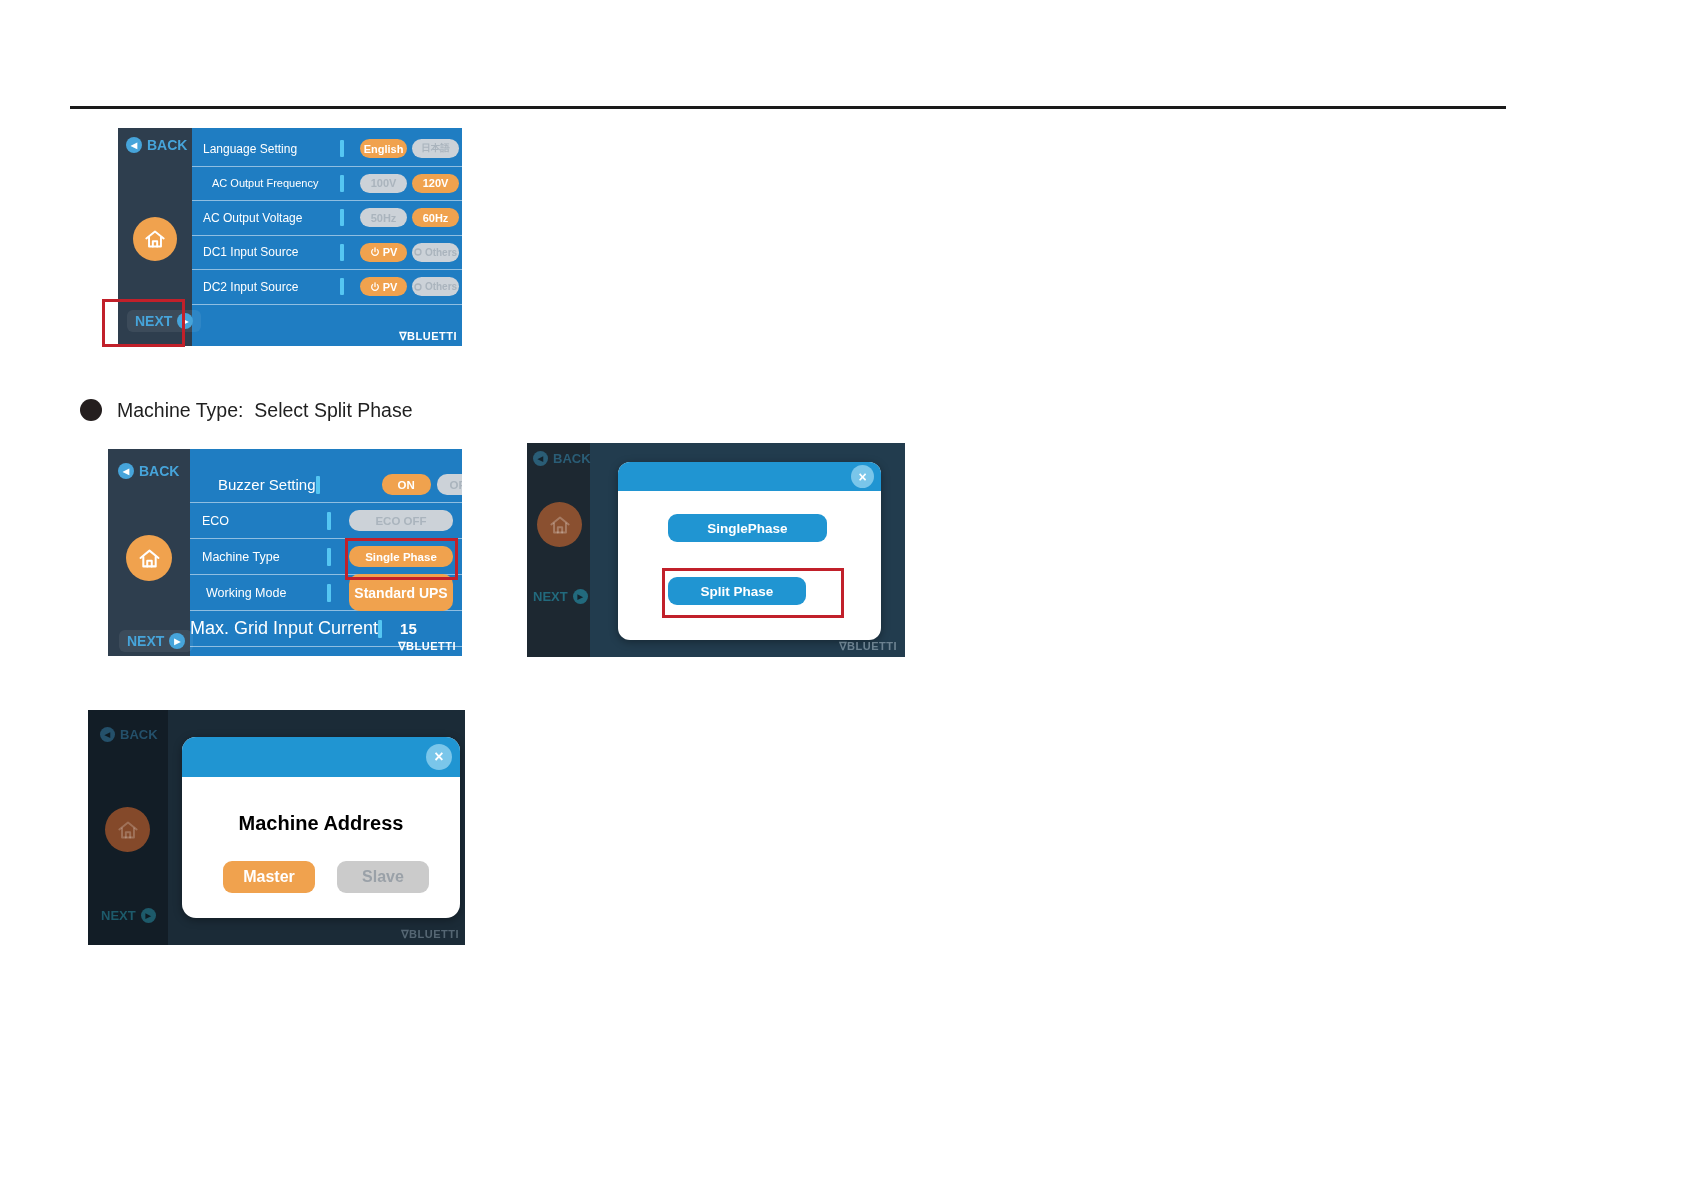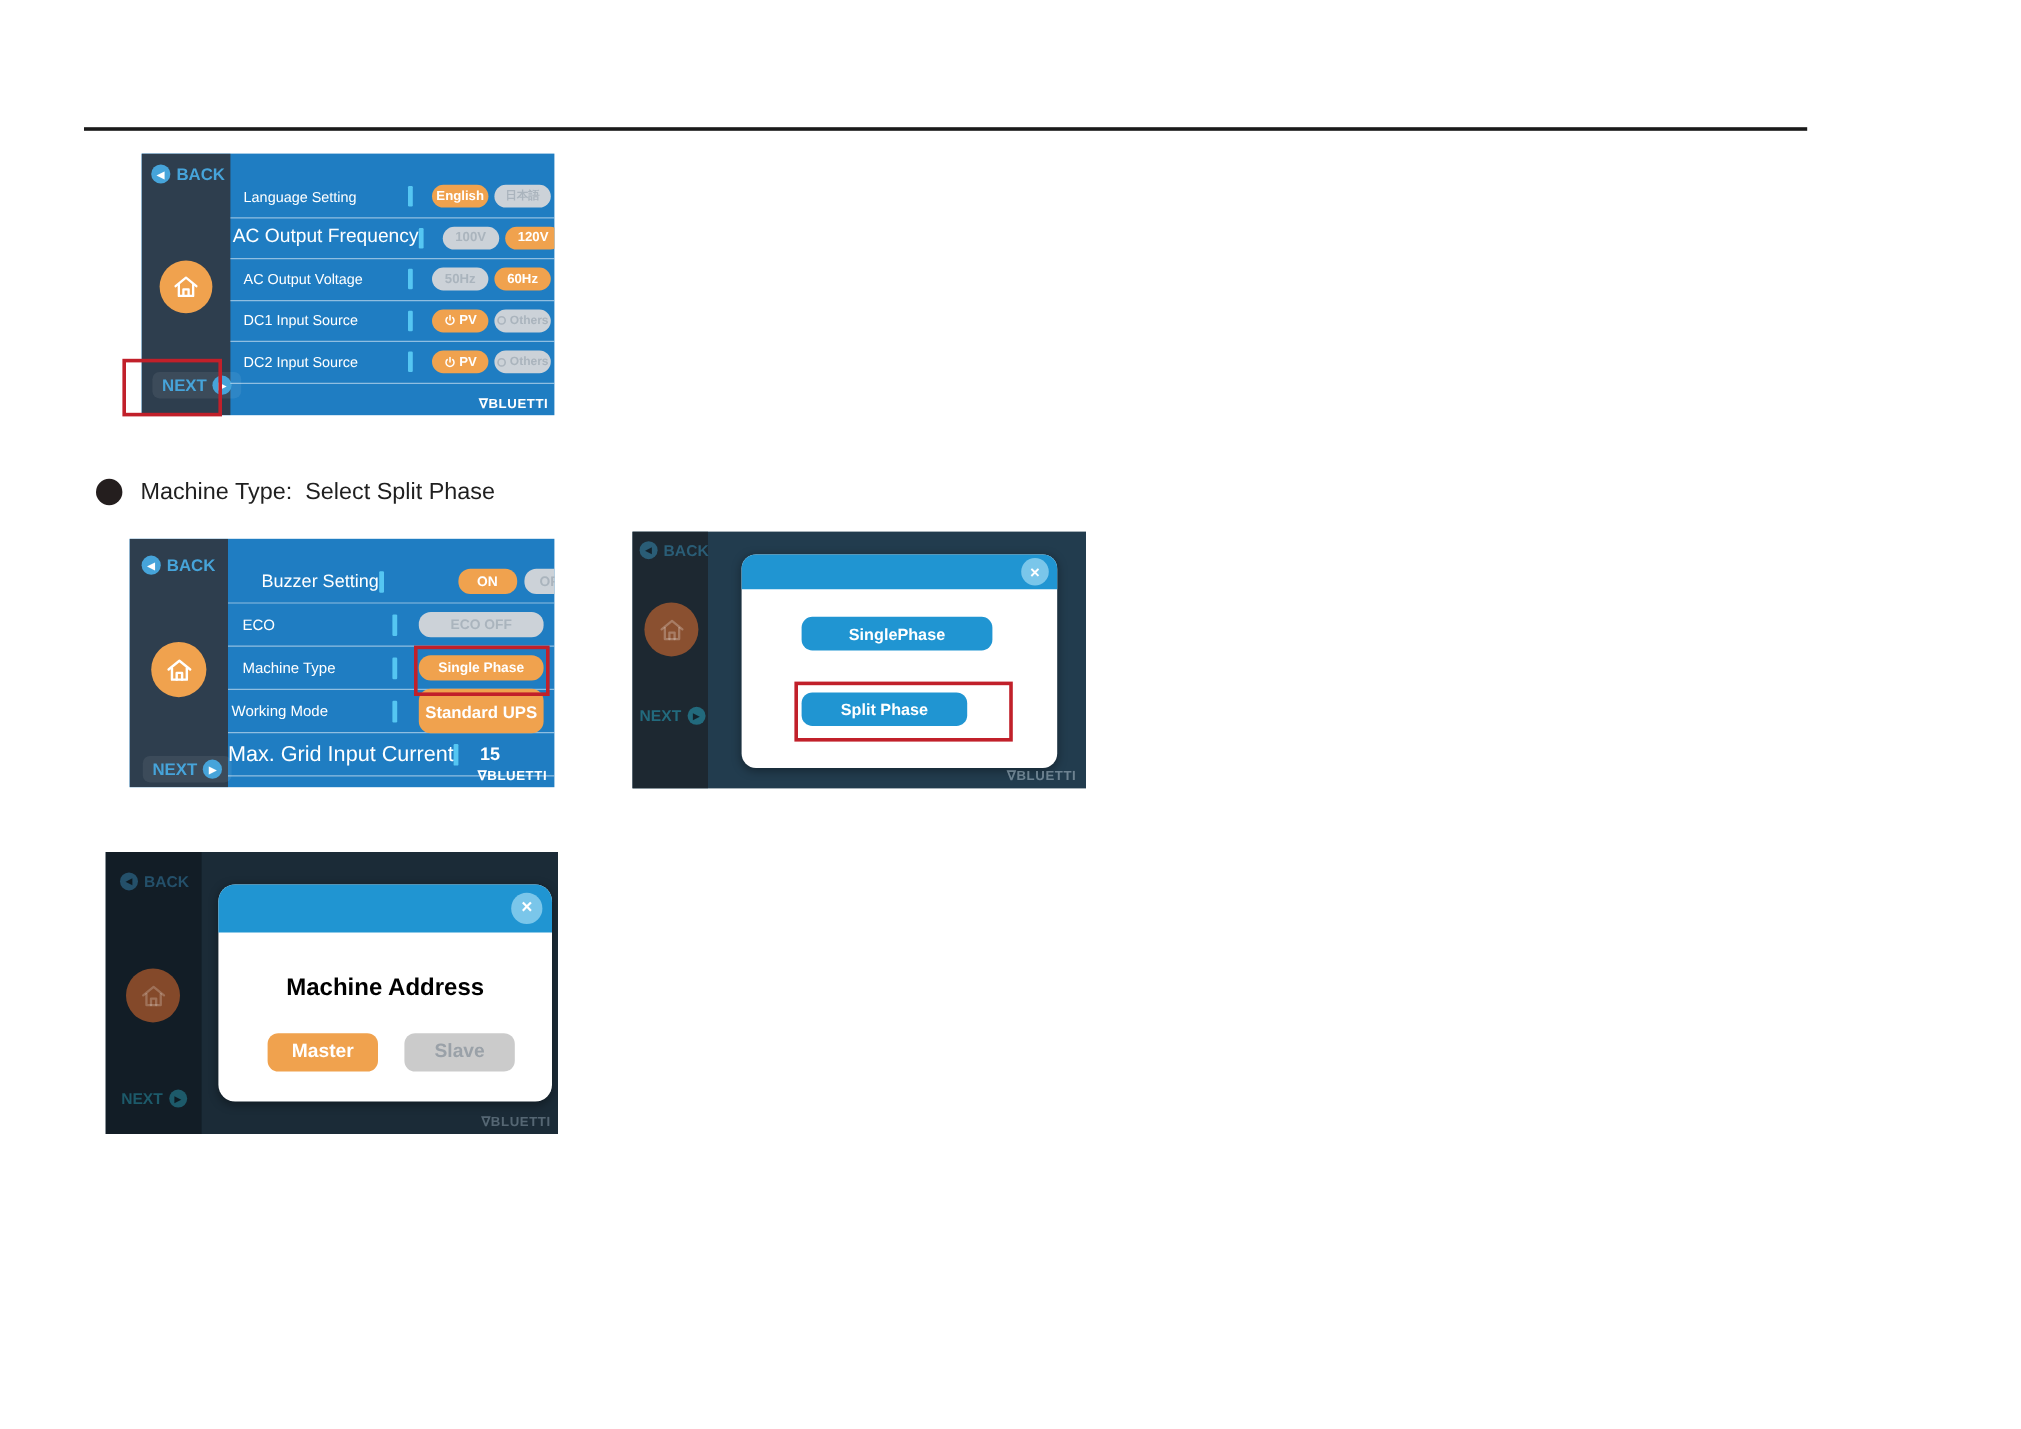--- a/index.html
+++ b/index.html
@@ -50,33 +50,33 @@
           <path d="M6.5 10.5V19h11v-8.5"></path>
           <path d="M10 19v-5h4v5"></path>
       </svg>
     </div>
 
     <div class="navbtn" style="left:9px;top:182px;color:#46a4da;font-size:14px;background:rgba(255,255,255,.07);border-radius:6px;padding:3px 8px;">
       <span>NEXT</span>
       <span class="circ" style="width:16px;height:16px;background:#46a4da;font-size:8px;">▶</span>
     </div>
 
-    <div class="rows" style="left:74px;top:19px;width:270px;">
+    <div class="rows" style="left:74px;top:4px;width:270px;">
 
       <div class="row" style="height:33.5px;">
         <span class="lbl" style="font-size:12px;padding-left:11px;">Language Setting</span>
         <span class="bar" style="height:17px;margin-right:16px;"></span>
         <span class="btns" style="gap:5px;margin-right:3px;">
           <span class="pill on" style="width:47px;height:19px;font-size:11px;">English</span>
           <span class="pill off" style="width:47px;height:19px;font-size:9.5px;">日本語</span>
         </span>
       </div>
 
       <div class="row" style="height:33.5px;">
-        <span class="lbl" style="font-size:16px;padding-left:2px;">AC Output Frequency</span>
+        <span class="lbl" style="font-size:11px;padding-left:20px;">AC Output Frequency</span>
         <span class="bar" style="height:17px;margin-right:16px;"></span>
         <span class="btns" style="gap:5px;margin-right:3px;">
           <span class="pill off" style="width:47px;height:19px;font-size:11px;">100V</span>
           <span class="pill on" style="width:47px;height:19px;font-size:11px;">120V</span>
         </span>
       </div>
 
       <div class="row" style="height:33.5px;">
         <span class="lbl" style="font-size:12px;padding-left:11px;">AC Output Voltage</span>
         <span class="bar" style="height:17px;margin-right:16px;"></span>
@@ -179,21 +179,21 @@
 
       <div class="row" style="height:35px;">
         <span class="lbl" style="font-size:12.5px;padding-left:12px;">Machine Type</span>
         <span class="bar" style="height:18px;margin-right:18px;"></span>
         <span class="btns" style="margin-right:9px;">
           <span class="pill on" style="width:104px;height:21px;font-size:11.5px;">Single Phase</span>
         </span>
       </div>
 
       <div class="row" style="height:35px;">
-        <span class="lbl" style="font-size:12.5px;padding-left:3px;">Working Mode</span>
+        <span class="lbl" style="font-size:12.5px;padding-left:16px;">Working Mode</span>
         <span class="bar" style="height:18px;margin-right:18px;"></span>
         <span class="btns" style="margin-right:9px;">
           <span class="pill on" style="width:104px;height:37px;font-size:14px;">Standard UPS</span>
         </span>
       </div>
 
       <div class="row" style="height:35px;">
         <span class="lbl" style="font-size:18px;">Max. Grid Input Current</span>
         <span class="bar" style="height:18px;"></span>
         <svg style="margin-left:6px;" width="13" height="15" viewBox="0 0 24 28">

